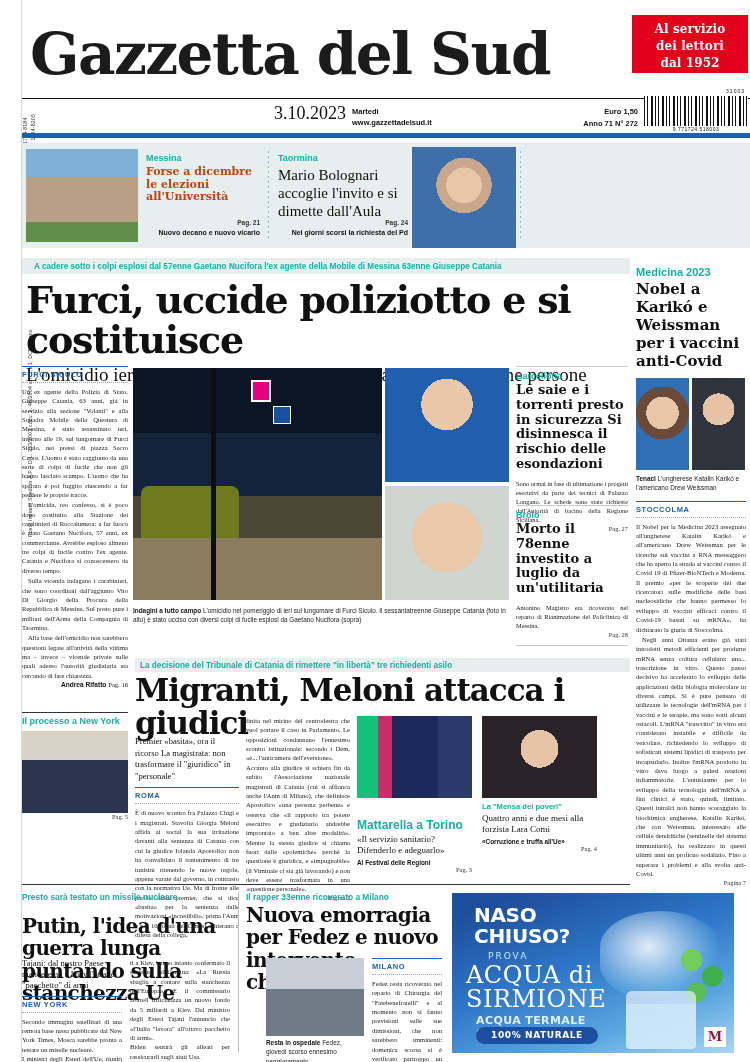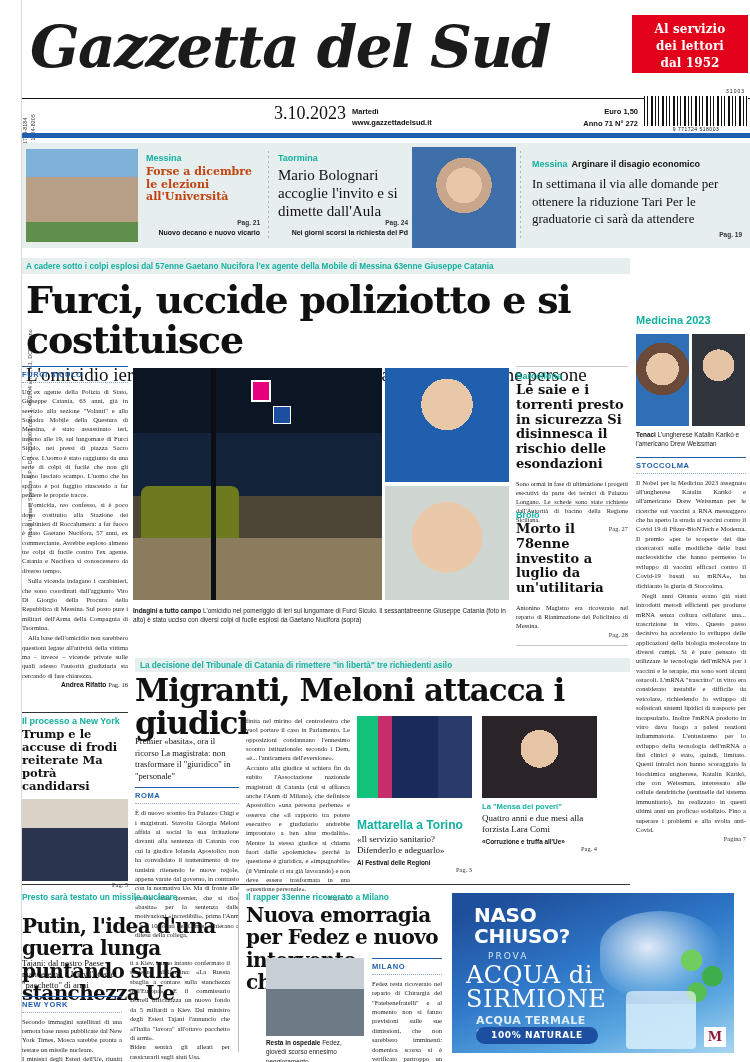--- a/index.html
+++ b/index.html
@@ -22,24 +22,24 @@
     transform: rotate(-90deg); transform-origin: center center;
     font-family:"Liberation Sans", sans-serif; font-size:5.2px; color:#333;
     letter-spacing:.2px; text-align:center; white-space:nowrap;
   }
   .spine-issn { top:140px; line-height:1.5; }
   .spine-post { top:430px; }
 
   
   .masthead { position:absolute; left:22px; top:6px; width:728px; height:90px; }
   .logo {
-    position:absolute; left:8px; top:12px;
+    position:absolute; left:8px; top:19px;
     font-family:"DejaVu Serif", serif; font-weight:700;
     font-size:58px; letter-spacing:-1.6px; color:#1b1b1b;
-    line-height:1; white-space:nowrap;font-style:italic;
+    line-height:1; white-space:nowrap;
   }
   .servizio {
     position:absolute; right:2px; top:9px; width:116px; height:58px;
     background:#e2001a; color:#fff; text-align:center;
     font-family:"DejaVu Serif", serif; font-weight:700; font-size:12px;
     line-height:1.42; padding-top:6px; letter-spacing:.1px;
   }
   .rule-top { position:absolute; left:22px; top:98px; width:728px; height:1px; background:#111; }
 
   
@@ -92,21 +92,21 @@
   .img-woman { background: radial-gradient(circle at 50% 38%, #e8c6a8 0 26%, #6b4a3a 26% 42%, #2e6fb5 42% 100%); }
   .img-man-suit { background: radial-gradient(circle at 50% 34%, #e5c3a5 0 24%, #30343c 24% 100%); }
   .img-trump { background: linear-gradient(to bottom,#d9d2c6 0 35%, #2b3550 35% 100%); }
   .img-stage { background: linear-gradient(90deg,#13c27a 0 18%, #c62d6b 18% 30%, #1a2a5a 30% 70%, #2a3a6a 70% 100%); }
   .img-comi { background: radial-gradient(circle at 50% 40%, #e6c4a6 0 25%, #2a2428 25% 100%); }
   .img-fedez { background: linear-gradient(to bottom,#c9cfd6 0 40%, #6e7b86 40% 100%); }
   .img-tank { background: linear-gradient(to bottom,#b7bcc2 0 55%, #7d838a 55% 100%); }
 
   
   .mainhead { position:absolute; left:22px; top:258px; width:608px; }
-  .head-band { background:#e7efee; padding:4px 6px 3px 4px; }
+  .head-band { background:#e7efee; padding:4px 6px 3px 12px; }
   .head-band .kick { font-size:8.2px; }
   .head-h1 {
     font-family:"DejaVu Serif", serif; font-weight:700; font-size:38px;
     letter-spacing:-1.2px; line-height:1.05; color:#111; padding:6px 0 0 4px;
   }
   .head-sub {
     font-family:"Liberation Serif", serif; font-size:19px; color:#111;
     padding:4px 0 0 4px; line-height:1.15;
   }
 
@@ -238,30 +238,20 @@
         <div class="kick">Taormina</div>
         <div class="tz-title-l" style="margin-top:3px;">Mario Bolognari accoglie l'invito e si dimette dall'Aula</div>
       </div>
       <div class="tz-pag" style="position:absolute;left:6px;top:76px;width:130px;">Pag. 24</div>
       <div class="tz-sub" style="position:absolute;left:0px;top:86px;width:136px;">Nei giorni scorsi la richiesta del Pd</div>
       <div class="ph img-face1" style="left:140px;top:4px;width:104px;height:101px;"></div>
     </div>
 
     <div class="vdash" style="left:498px;"></div>
 
-    <div class="tz tz-c">
-      <div style="position:absolute;left:8px;top:10px;width:212px;">
-        <div>
-          <span class="kick">Messina</span>
-          <span class="kick kick-dark">Arginare il disagio economico</span>
-        </div>
-        <div class="tz-title-l" style="margin-top:4px;font-size:13px;line-height:1.35;">In settimana il via alle domande per ottenere la riduzione Tari Per le graduatorie ci sarà da attendere</div>
-      </div>
-      <div class="tz-pag" style="position:absolute;left:8px;top:88px;width:210px;">Pag. 19</div>
-    </div>
   </div>
 
   <div class="mainhead">
     <div class="head-band">
       <div class="kick">A cadere sotto i colpi esplosi dal 57enne Gaetano Nucifora l'ex agente della Mobile di Messina 63enne Giuseppe Catania</div>
     </div>
     <div class="head-h1">Furci, uccide poliziotto e si costituisce</div>
     <div class="head-sub">L'omicidio ieri intorno alle 19 sul lungomare davanti a tantissime persone</div>
   </div>
 
@@ -304,22 +294,23 @@
 
   <div class="col" style="left:516px;top:505px;width:112px;">
     <div class="hr-thin" style="margin-bottom:4px;"></div>
     <div class="box-kick">Brolo</div>
     <div class="box-title">Morto il 78enne investito a luglio da un'utilitaria</div>
     <div class="box-body" style="margin-top:8px;">Antonino Magistro era ricoverato nel reparto di Rianimazione del Policlinico di Messina.</div>
     <div class="pagref">Pag. 28</div>
   </div>
   <div style="position:absolute;left:516px;top:645px;width:112px;" class="hr-thin"></div>
 
-  <div class="col" style="left:636px;top:266px;width:110px;margin-top:48px;">
+  <div class="col" style="left:636px;top:266px;width:110px;">
     <div class="box-kick" style="font-size:11px;">Medicina 2023</div>
+    <div class="box-title" style="font-size:15px;line-height:1.2;margin-top:2px;">Nobel a Karikó e Weissman per i vaccini anti-Covid</div>
     <div style="display:flex;gap:3px;margin-top:8px;">
       <div class="ph img-woman" style="position:relative;width:53px;height:92px;"></div>
       <div class="ph img-man-suit" style="position:relative;width:53px;height:92px;"></div>
     </div>
     <div class="caption" style="margin-top:4px;">
       <b>Tenaci</b>
       <span>L'ungherese Katalin Karikó e l'americano Drew Weissman</span>
     </div>
     <div class="secthead" style="margin-top:8px;">STOCCOLMA</div>
     <div class="body-txt">
@@ -330,21 +321,20 @@
   </div>
 
   <div class="mig-band">
     <div class="kick" style="font-size:8.2px;">La decisione del Tribunale di Catania di rimettere "in libertà" tre richiedenti asilo</div>
   </div>
   <div class="mig-h1">Migranti, Meloni attacca i giudici</div>
 
   <div class="col" style="left:22px;top:712px;width:106px;">
     <div class="hr-dark" style="margin-bottom:3px;"></div>
     <div class="box-kick">Il processo a New York</div>
-    <div class="box-title box-title-sm">Trump e le accuse di frodi reiterate Ma potrà candidarsi</div>
     <div class="ph img-trump" style="position:relative;width:106px;height:82px;margin-top:5px;"></div>
     <div class="pagref">Pag. 5</div>
   </div>
 
   <div class="col" style="left:135px;top:736px;width:104px;">
     <div style="font-family:'Liberation Serif',serif;font-size:8.6px;line-height:1.35;color:#111;">Premier «basita», ora il ricorso La magistrata: non trasformare il "giuridico" in "personale"</div>
     <div class="secthead" style="margin-top:5px;">ROMA</div>
     <div class="body-txt">È di nuovo scontro fra Palazzo Chigi e i magistrati. Stavolta Giorgia Meloni affida ai social la sua irritazione davanti alla sentenza di Catania con cui la giudice Iolanda Apostolico non ha convalidato il trattenimento di tre tunisini ritenendo le nuove regole, appena varate dal governo, in contrasto con la normativa Ue. Ma di fronte alle parole della premier, che si dice «basita» per la sentenza dalle motivazioni «incredibili», prima l'Anm e poi 10 togati del Csm si schierano a difesa della collega,</div>
   </div>
   <div class="col" style="left:246px;top:716px;width:104px;">

